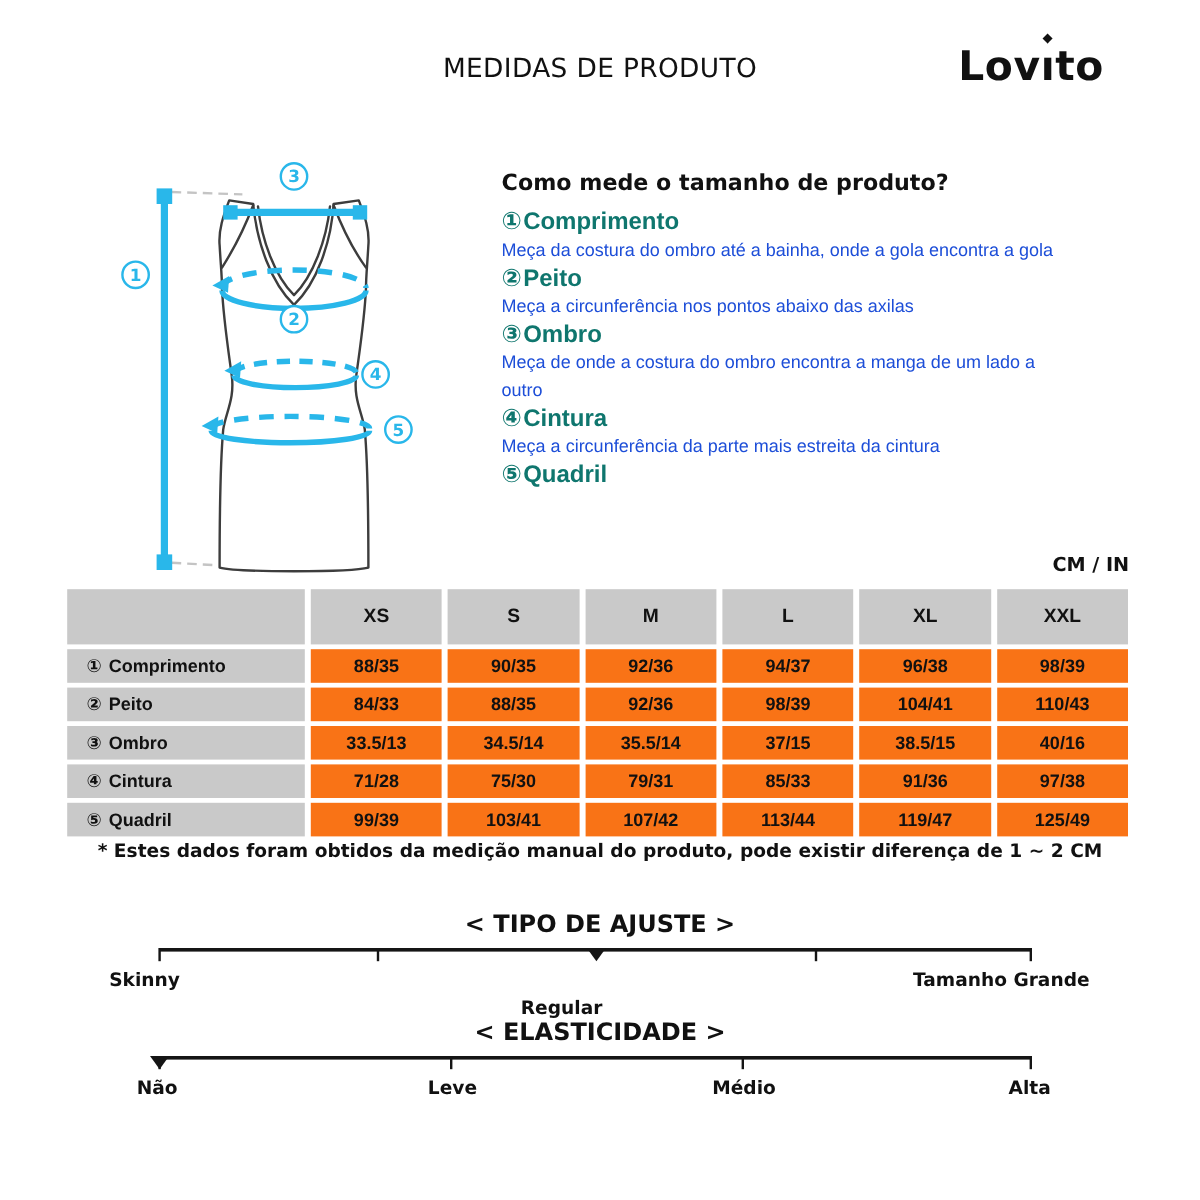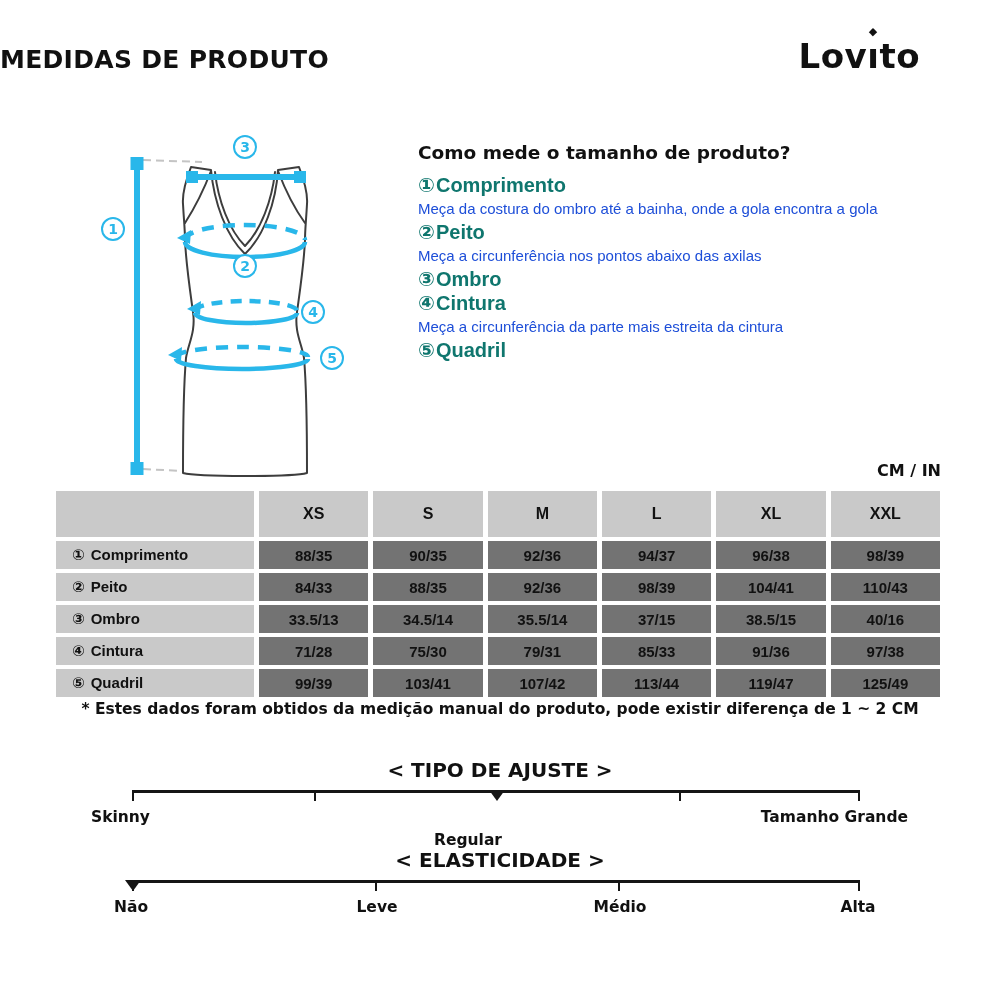--- a/index.html
+++ b/index.html
@@ -1,21 +1,21 @@
 <!DOCTYPE html>
 <html><head>
 <meta charset="utf-8">
 <style>
   html,body{margin:0;padding:0;background:#fff;}
   .page{position:relative;width:1000px;height:1000px;background:#fff;overflow:hidden;
         font-family:"Liberation Sans","DejaVu Sans",sans-serif;color:#111;}
   .disp{font-family:"DejaVu Sans","Liberation Sans",sans-serif;}
 
-  .title{position:absolute;top:45px;left:0;right:0;
-         font-size:25px;font-weight:700;letter-spacing:.3px;}
+  .title{position:absolute;top:45px;left:0;right:0;text-align:center;
+         font-size:22px;font-weight:400;letter-spacing:.3px;}
   .logo{position:absolute;top:36px;right:80px;font-size:34px;font-weight:800;letter-spacing:.5px;}
   .logo-i{position:relative;display:inline-block;}
   .logo-i .i-dot{position:absolute;top:-10px;left:50%;transform:translateX(-50%);font-size:11px;line-height:11px;}
 
   .diagram{position:absolute;left:80px;top:130px;}
 
   .guide{position:absolute;left:418px;top:142px;width:460px;}
   .guide h2{margin:0 0 10px 0;font-size:18.5px;font-weight:800;}
   .guide .term{font-size:20px;font-weight:bold;line-height:24px;color:#0f766e;}
   .guide .term .circ{margin-right:1px;font-weight:bold;}
@@ -24,21 +24,21 @@
   .unit{position:absolute;top:461px;right:59px;font-size:16px;font-weight:800;}
 
   table.size-table{position:absolute;left:51px;top:487px;width:894px;
         border-collapse:separate;border-spacing:5px 4px;table-layout:fixed;}
   .size-table th,.size-table td{padding:0;font-weight:bold;}
   .size-table th{background:#c9c9c9;height:46px;font-size:16px;text-align:center;}
   .size-table th.corner{background:#c9c9c9;}
   .size-table td{height:28px;font-size:15px;}
   .size-table td.rlabel{background:#c9c9c9;text-align:left;padding-left:16px;}
   .size-table td.rlabel .circ{margin-right:6px;font-weight:bold;}
-  .size-table td.val{background:#737373;text-align:center;}
+  .size-table td.val{background:#f97316;text-align:center;}
   .size-table col.c-label{width:198px;}
 
   .footnote{position:absolute;top:700px;left:0;right:0;text-align:center;
         font-size:15.5px;font-weight:bold;}
 
   .scale-title{position:absolute;left:0;right:0;text-align:center;
         font-size:20px;font-weight:800;}
   .scale-line{position:absolute;left:133px;width:727px;height:3px;background:#151515;}
   .tick{position:absolute;width:2px;height:11px;background:#151515;}
   .marker-down{position:absolute;width:0;height:0;
@@ -122,20 +122,21 @@
     </g>
   </svg>
 
   <div class="guide">
     <h2 class="disp">Como mede o tamanho de produto?</h2>
     <div class="term"><span class="circ">①</span><span>Comprimento</span></div>
     <div class="desc">Meça da costura do ombro até a bainha, onde a gola encontra a gola</div>
     <div class="term"><span class="circ">②</span><span>Peito</span></div>
     <div class="desc">Meça a circunferência nos pontos abaixo das axilas</div>
     <div class="term"><span class="circ">③</span><span>Ombro</span></div>
+    <div class="desc">Meça de onde a costura do ombro encontra a manga de um lado a outro</div>
     <div class="term"><span class="circ">④</span><span>Cintura</span></div>
     <div class="desc">Meça a circunferência da parte mais estreita da cintura</div>
     <div class="term"><span class="circ">⑤</span><span>Quadril</span></div>
   </div>
 
   <div class="unit disp">CM / IN</div>
 
   <table class="size-table">
     <colgroup>
         <col class="c-label">

